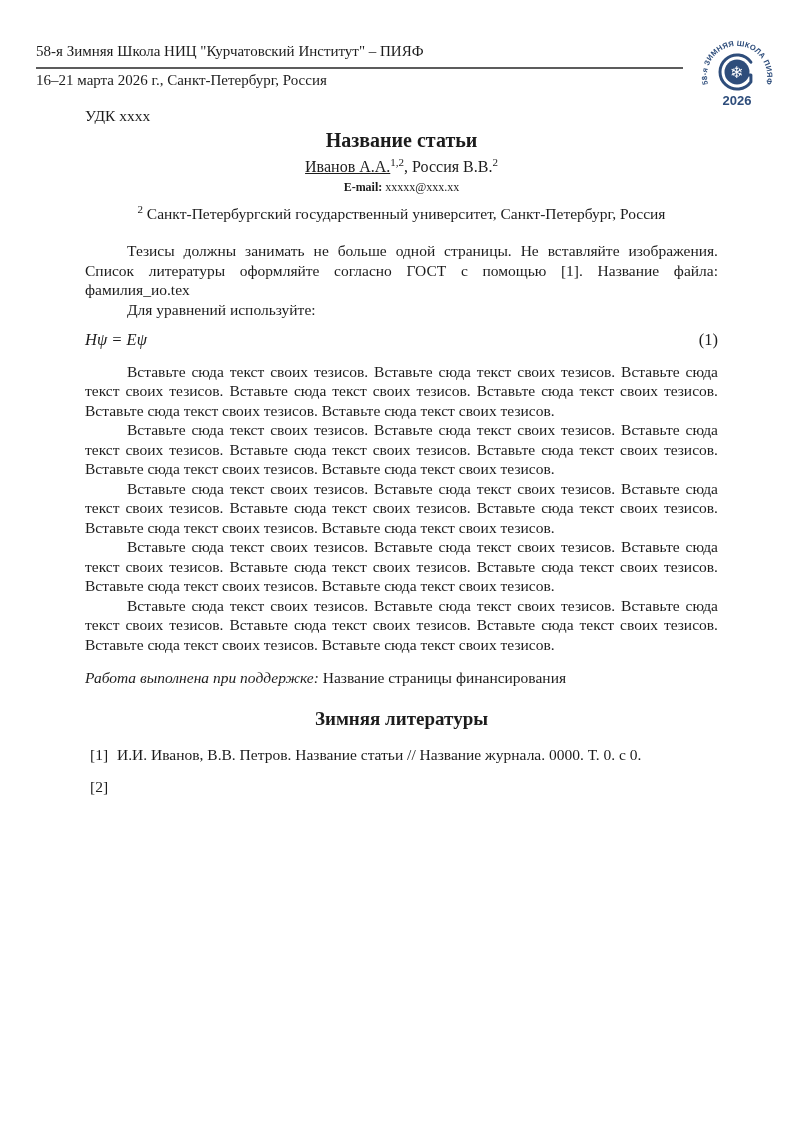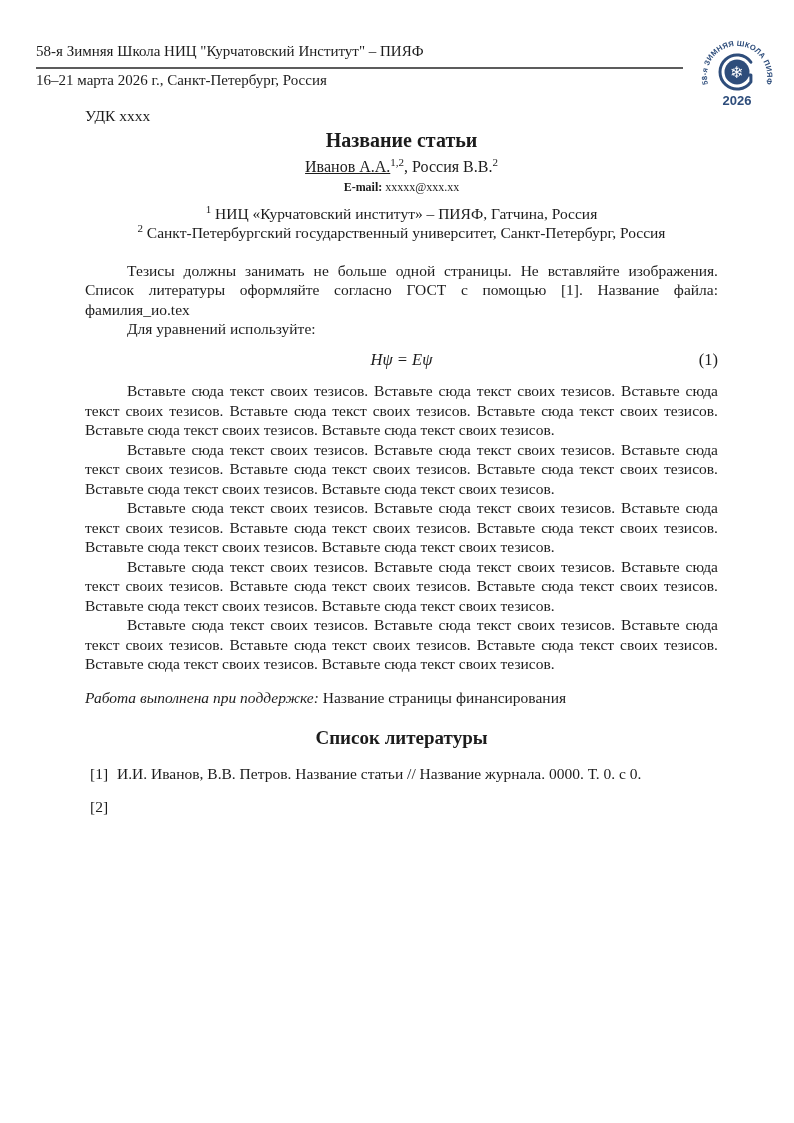--- a/index.html
+++ b/index.html
@@ -31,21 +31,21 @@
     text-align:center; margin:2px 0 0 0;
   }
   .authors-line { text-align:center; margin-top:4px; font-size:16px; line-height:21px; }
   .authors-line .underlined { text-decoration:underline; }
   sup { font-size:11px; line-height:0;text-align:right; }
   .email-line { text-align:center; font-size:12px; line-height:21px; }
   .affiliations { text-align:center; margin-top:6px; font-size:15.5px; line-height:19.5px; }
   p { margin:0; }
   .indent { text-indent:42px; }
   .intro-first { margin-top:18px; }
-  .equation-row { position:relative; text-align:center; margin:11px 0 12px 0; font-size:16.5px; }
+  .equation-row { position:relative; text-align:left; margin:11px 0 12px 0; font-size:16.5px; }
   .equation-row .formula { font-style:italic; }
   .equation-row .eq-number { position:absolute; right:0; top:0; font-style:normal; }
   .funding-line { margin-top:14px; text-align:left; }
   .funding-line .funding-label { font-style:italic; }
   h2.refs-heading {
     font-size:19px; line-height:26px; font-weight:bold;
     text-align:center; margin:18px 0 0 0;
   }
   .ref-item { display:flex; margin-top:13px; padding-left:5px; text-align:left; }
   .ref-item .ref-marker { flex:none; width:27px; }
@@ -79,41 +79,40 @@
   <main>
     <div class="udk">УДК xxxx</div>
 
     <h1 class="article-title">Название статьи</h1>
 
     <div class="authors-line"><span class="underlined">Иванов А.А.</span><sup>1,2</sup><span>, </span><span>Россия В.В.</span><sup>2</sup></div>
 
     <div class="email-line"><b>E-mail:</b> <span>xxxxx@xxx.xx</span></div>
 
     <div class="affiliations">
-      <div><sup>1</sup> <span>НИЦ «Курчатовский институт» – ПИЯФ, Гатчина, Россия</span></div>
       <div><sup>2</sup> <span>Санкт-Петербургский государственный университет, Санкт-Петербург, Россия</span></div>
     </div>
 
     <p class="indent intro-first">Тезисы должны занимать не больше одной страницы. Не вставляйте изображения. Список литературы оформляйте согласно ГОСТ с помощью [1]. Название файла: фамилия_ио.tex</p>
     <p class="indent">Для уравнений используйте:</p>
 
     <div class="equation-row">
       <span class="formula">Hψ = Eψ</span>
       <span class="eq-number">(1)</span>
     </div>
 
     <p class="indent">Вставьте сюда текст своих тезисов. Вставьте сюда текст своих тезисов. Вставьте сюда текст своих тезисов. Вставьте сюда текст своих тезисов. Вставьте сюда текст своих тезисов. Вставьте сюда текст своих тезисов. Вставьте сюда текст своих тезисов.</p>
     <p class="indent">Вставьте сюда текст своих тезисов. Вставьте сюда текст своих тезисов. Вставьте сюда текст своих тезисов. Вставьте сюда текст своих тезисов. Вставьте сюда текст своих тезисов. Вставьте сюда текст своих тезисов. Вставьте сюда текст своих тезисов.</p>
     <p class="indent">Вставьте сюда текст своих тезисов. Вставьте сюда текст своих тезисов. Вставьте сюда текст своих тезисов. Вставьте сюда текст своих тезисов. Вставьте сюда текст своих тезисов. Вставьте сюда текст своих тезисов. Вставьте сюда текст своих тезисов.</p>
     <p class="indent">Вставьте сюда текст своих тезисов. Вставьте сюда текст своих тезисов. Вставьте сюда текст своих тезисов. Вставьте сюда текст своих тезисов. Вставьте сюда текст своих тезисов. Вставьте сюда текст своих тезисов. Вставьте сюда текст своих тезисов.</p>
     <p class="indent">Вставьте сюда текст своих тезисов. Вставьте сюда текст своих тезисов. Вставьте сюда текст своих тезисов. Вставьте сюда текст своих тезисов. Вставьте сюда текст своих тезисов. Вставьте сюда текст своих тезисов. Вставьте сюда текст своих тезисов.</p>
 
     <p class="funding-line"><span class="funding-label">Работа выполнена при поддержке:</span> <span>Название страницы финансирования</span></p>
 
-    <h2 class="refs-heading">Список литературы</h2>
+    <h2 class="refs-heading">Зимняя литературы</h2>
 
     <div class="ref-item">
       <span class="ref-marker">[1]</span>
       <span>И.И. Иванов, В.В. Петров. Название статьи // Название журнала. 0000. Т. 0. с 0.</span>
     </div>
     <div class="ref-item">
       <span class="ref-marker">[2]</span>
     </div>
   </main>
 

